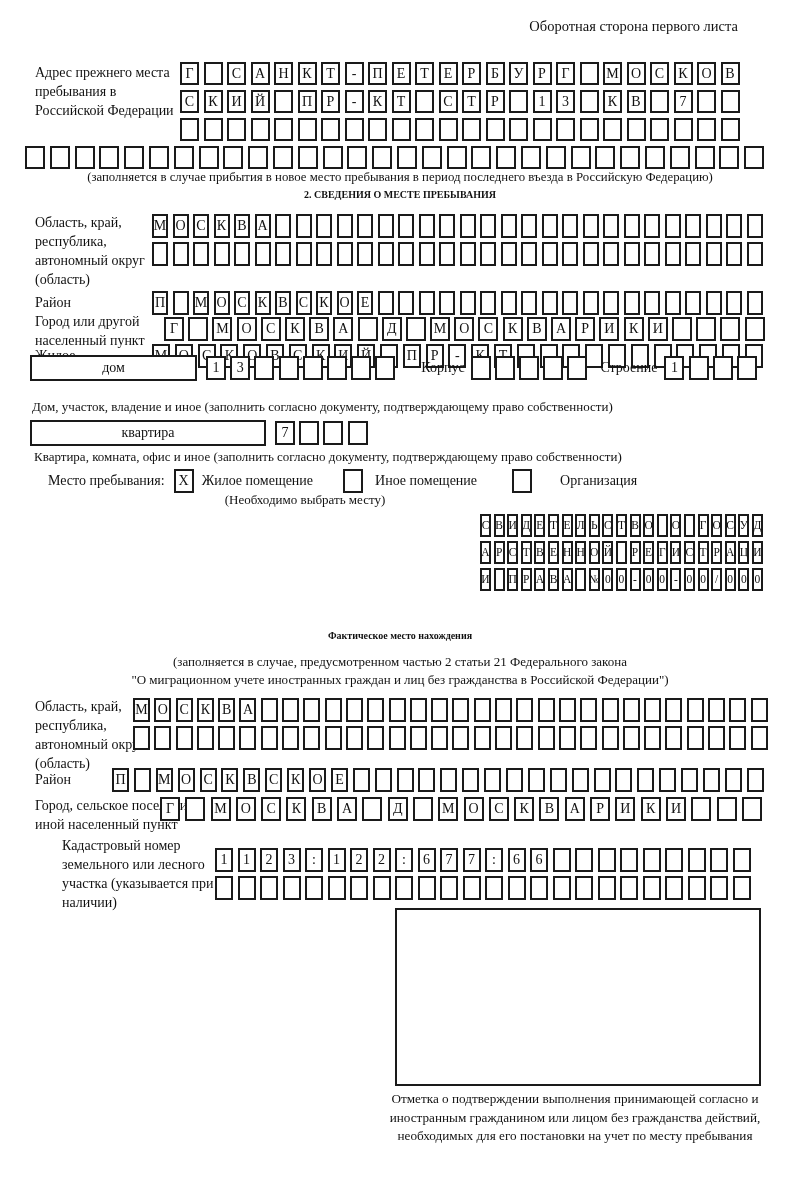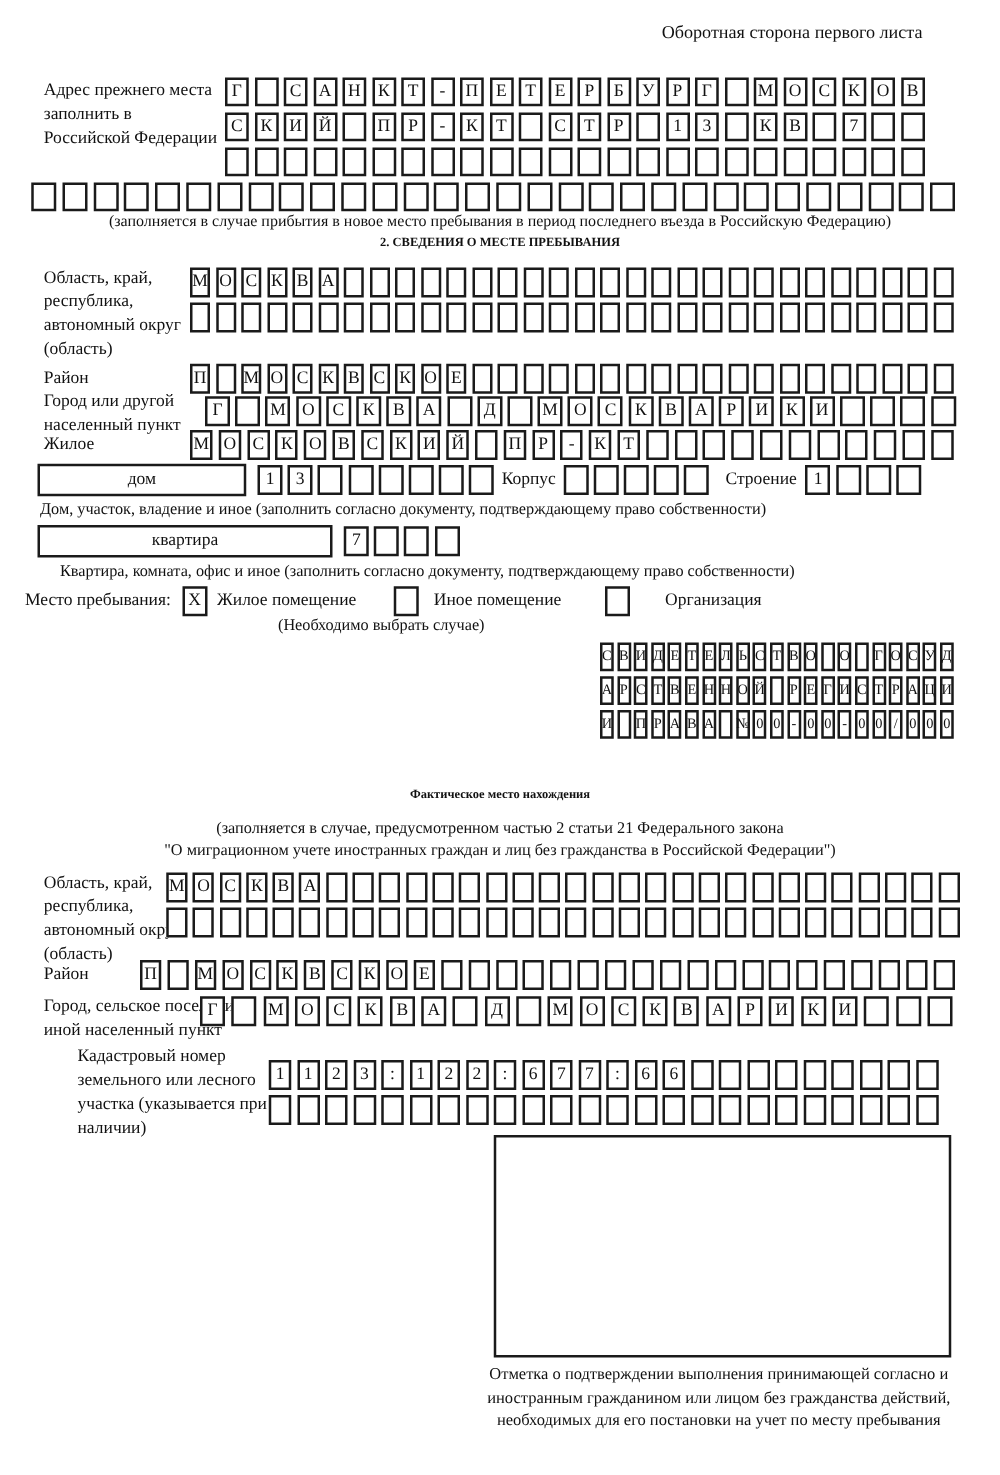--- a/index.html
+++ b/index.html
@@ -39,21 +39,21 @@
   .stamp-box{position:absolute;left:395px;top:908px;width:362px;height:174px;border:2px solid #1a1a1a;background:#fff;}
   .stamp-note{position:absolute;left:385px;top:1090px;width:380px;text-align:center;font-size:13.2px;line-height:18.5px;}
 </style>
 </head>
 <body>
 
 <div class="page">
 
   <div class="hdr">Оборотная сторона первого листа</div>
 
-  <div class="lbl" style="left:35px;top:63px;width:142px;">Адрес прежнего места заполнить в Российской Федерации</div>
+  <div class="lbl" style="left:35px;top:63px;width:142px;">Адрес прежнего места пребывания в Российской Федерации</div>
   <div class="cells c-a" style="left:180px;top:62px;">
       <span class="cell">Г</span>
       <span class="cell"></span>
       <span class="cell">С</span>
       <span class="cell">А</span>
       <span class="cell">Н</span>
       <span class="cell">К</span>
       <span class="cell">Т</span>
       <span class="cell">-</span>
       <span class="cell">П</span>
@@ -314,33 +314,33 @@
       <span class="cell"></span>
       <span class="cell"></span>
       <span class="cell"></span>
       <span class="cell"></span>
       <span class="cell"></span>
       <span class="cell"></span>
       <span class="cell"></span>
       <span class="cell"></span>
     </div>
 
-  <div class="row" style="left:30px;top:371px;">
+  <div class="row" style="left:30px;top:355px;">
     <div class="vbox" style="width:167px;">дом</div>
     <div class="cells c-d" style="margin-left:9px;">
         <span class="cell">1</span>
         <span class="cell">3</span>
         <span class="cell"></span>
         <span class="cell"></span>
         <span class="cell"></span>
         <span class="cell"></span>
         <span class="cell"></span>
         <span class="cell"></span>
       </div>
-    <div class="inline-lbl" style="margin-left:6px;">Корпус</div>
+    <div class="inline-lbl" style="margin-left:26px;">Корпус</div>
     <div class="cells c-d" style="margin-left:6px;">
         <span class="cell"></span>
         <span class="cell"></span>
         <span class="cell"></span>
         <span class="cell"></span>
         <span class="cell"></span>
       </div>
     <div class="inline-lbl" style="margin-left:13px;">Строение</div>
     <div class="cells c-d" style="margin-left:7px;">
         <span class="cell">1</span>
@@ -353,32 +353,32 @@
 
   <div class="row" style="left:30px;top:420px;">
     <div class="vbox" style="width:236px;">квартира</div>
     <div class="cells c-d" style="margin-left:9px;">
         <span class="cell">7</span>
         <span class="cell"></span>
         <span class="cell"></span>
         <span class="cell"></span>
       </div>
   </div>
-  <div class="smallnote" style="left:48px;top:449px;text-align:center;">Квартира, комната, офис и иное (заполнить согласно документу, подтверждающему право собственности)</div>
-
-  <div class="row" style="left:20px;top:469px;justify-content:space-between;">
+  <div class="smallnote" style="left:34px;top:449px;text-align:center;">Квартира, комната, офис и иное (заполнить согласно документу, подтверждающему право собственности)</div>
+
+  <div class="row" style="left:48px;top:469px;justify-content:space-between;">
     <div class="inline-lbl">Место пребывания:</div>
     <span class="cell" style="width:20px;margin-left:9px;">X</span>
     <div class="inline-lbl" style="margin-left:8px;">Жилое помещение</div>
     <span class="cell" style="width:20px;margin-left:30px;"></span>
     <div class="inline-lbl" style="margin-left:12px;">Иное помещение</div>
     <span class="cell" style="width:20px;margin-left:35px;"></span>
     <div class="inline-lbl" style="margin-left:28px;">Организация</div>
   </div>
-  <div class="smallnote" style="left:140px;top:492px;width:330px;text-align:center;">(Необходимо выбрать случае)</div>
+  <div class="smallnote" style="left:140px;top:492px;width:330px;text-align:center;">(Необходимо выбрать месту)</div>
 
   <div class="cells c-e" style="left:480px;top:514px;">
       <span class="cell">С</span>
       <span class="cell">В</span>
       <span class="cell">И</span>
       <span class="cell">Д</span>
       <span class="cell">Е</span>
       <span class="cell">Т</span>
       <span class="cell">Е</span>
       <span class="cell">Л</span>

